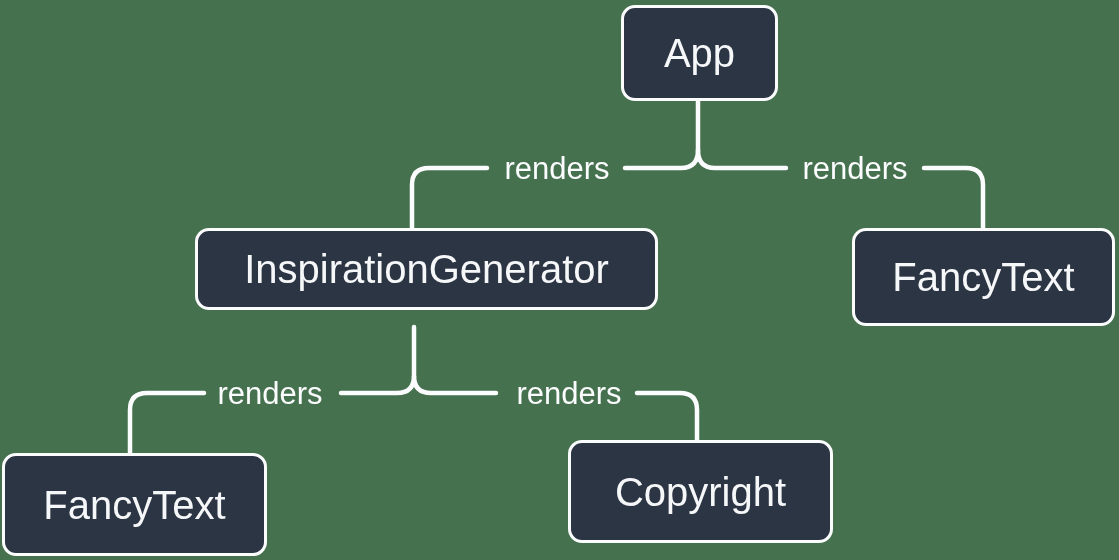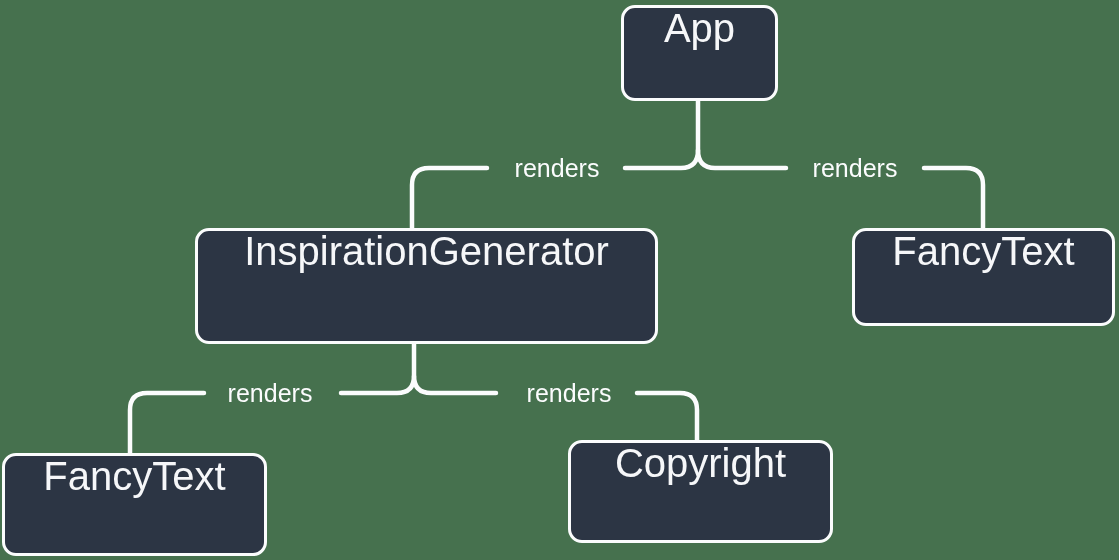--- a/index.html
+++ b/index.html
@@ -28,37 +28,37 @@
     stroke-width: 4.5;
     stroke-linecap: round;
   }
   .node {
     position: absolute;
     box-sizing: border-box;
     background: var(--node-fill);
     border: 3.5px solid var(--stroke);
     border-radius: 14px;
     display: flex;
-    align-items: flex-start;
+    align-items: center;
     justify-content: center;
     color: var(--text);
     font-size: 40px;
     line-height: 1;
     white-space: nowrap;
   }
   .edge-label {
     position: absolute;
     transform: translate(-50%, -50%);
     color: var(--stroke);
-    font-size: 25px;
+    font-size: 31px;
     line-height: 1;
     white-space: nowrap;
   }
   .node-app                  { left: 621px; top: 5px;   width: 157px; height: 96px;  }
-  .node-inspiration          { left: 195px; top: 228px; width: 463px; height: 116px;  }
+  .node-inspiration          { left: 195px; top: 228px; width: 463px; height: 82px;  }
   .node-fancytext-right      { left: 852px; top: 228px; width: 263px; height: 98px;  }
   .node-fancytext-left       { left: 2px;   top: 453px; width: 265px; height: 103px; }
   .node-copyright            { left: 568px; top: 440px; width: 265px; height: 103px; }
   .label-app-inspiration     { left: 557px; top: 168px; }
   .label-app-fancytext       { left: 855px; top: 168px; }
   .label-insp-fancytext      { left: 270px; top: 393px; }
   .label-insp-copyright      { left: 569px; top: 393px; }
 </style>
 </head>
 <body>

